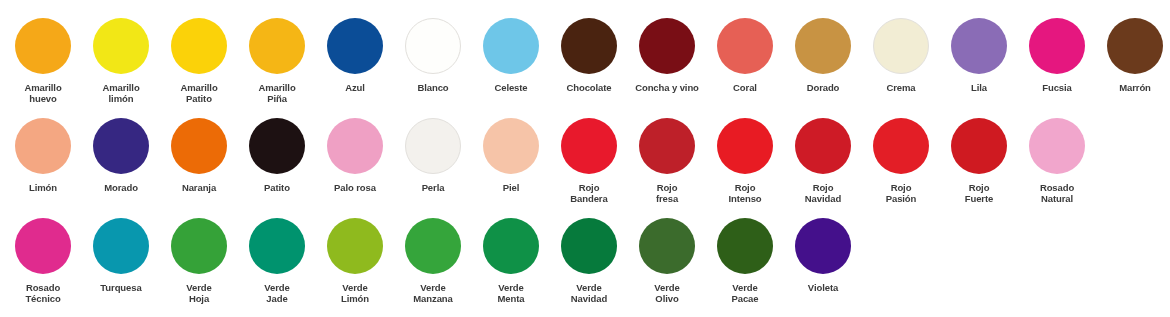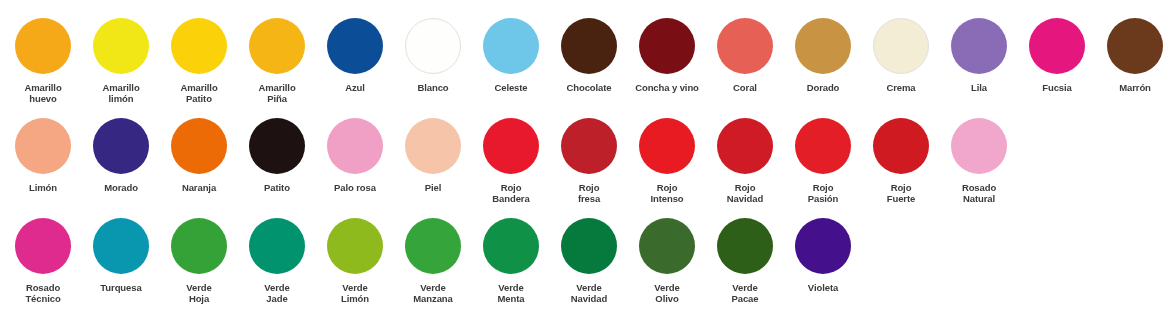--- a/index.html
+++ b/index.html
@@ -144,20 +144,24 @@
       </div>
       <div class="swatch">
         <div class="swatch-dot" style="background-color: rgb(29, 17, 18);"></div>
         <div class="swatch-label">Patito</div>
       </div>
       <div class="swatch">
         <div class="swatch-dot" style="background-color: rgb(239, 160, 196);"></div>
         <div class="swatch-label">Palo rosa</div>
       </div>
       <div class="swatch">
+        <div class="swatch-dot has-outline" style="background-color: rgb(243, 241, 237);"></div>
+        <div class="swatch-label">Perla</div>
+      </div>
+      <div class="swatch">
         <div class="swatch-dot" style="background-color: rgb(246, 196, 168);"></div>
         <div class="swatch-label">Piel</div>
       </div>
       <div class="swatch">
         <div class="swatch-dot" style="background-color: rgb(232, 25, 44);"></div>
         <div class="swatch-label">Rojo
 Bandera</div>
       </div>
       <div class="swatch">
         <div class="swatch-dot" style="background-color: rgb(190, 32, 41);"></div>

